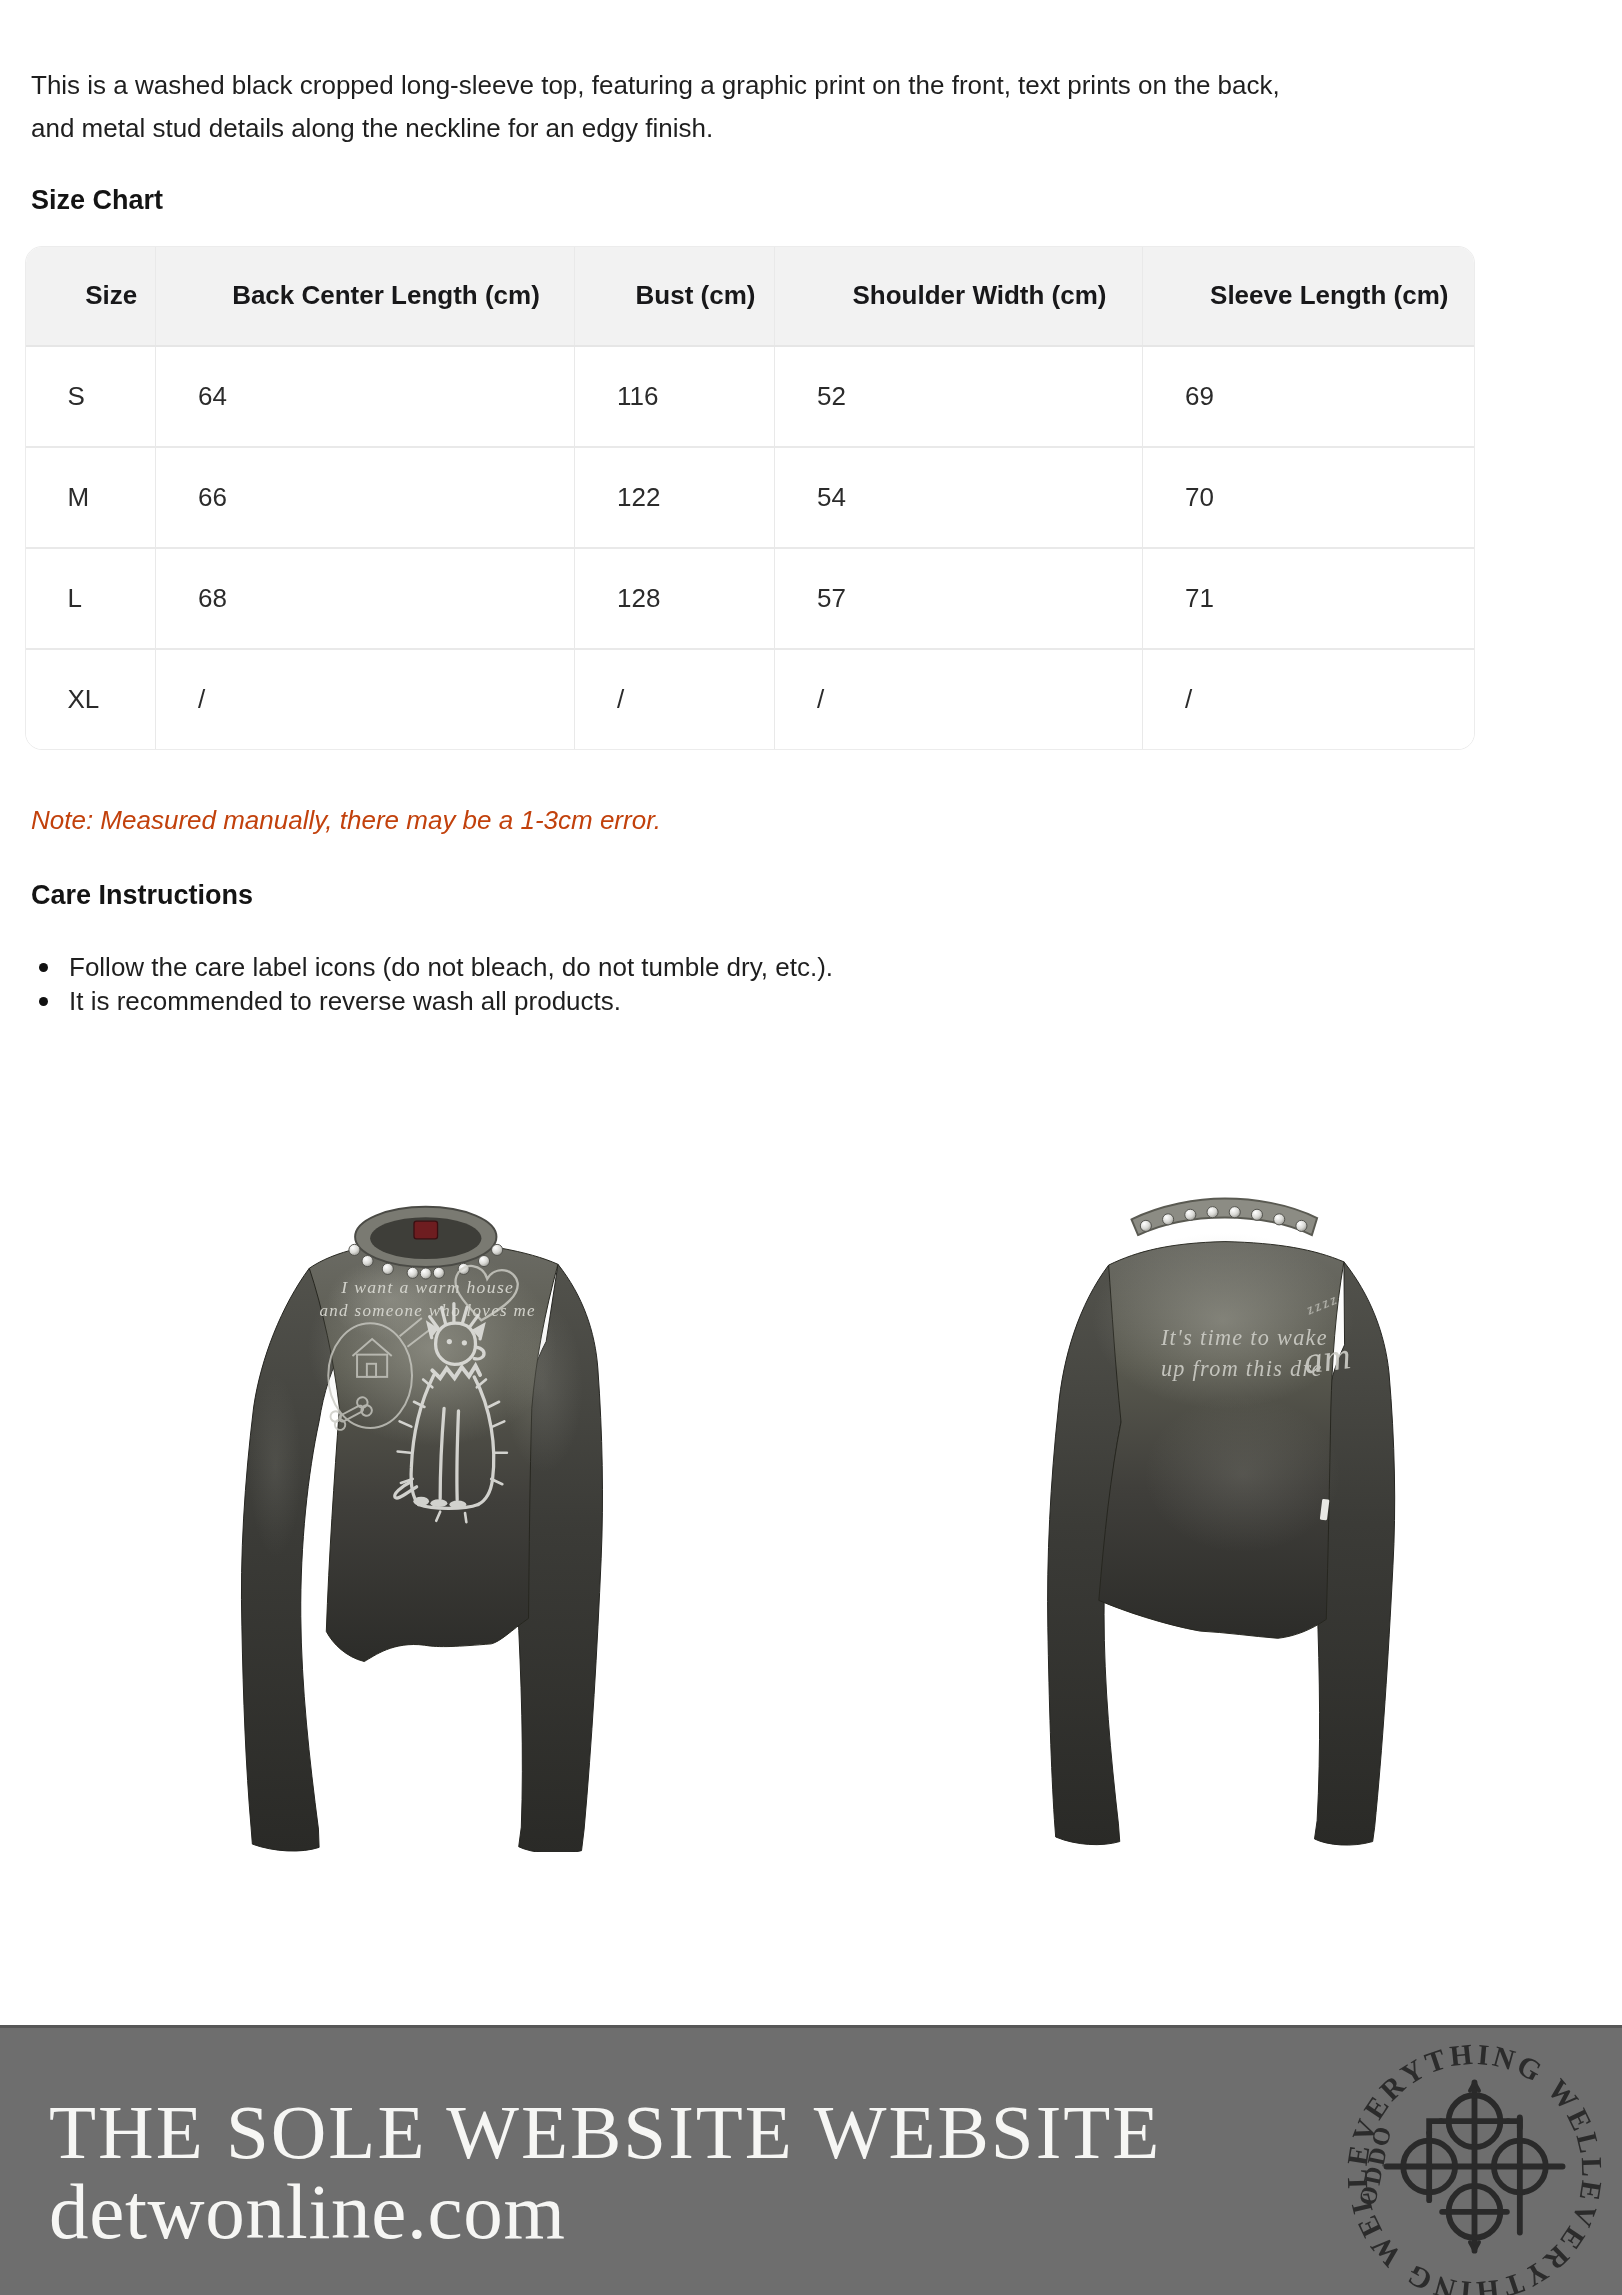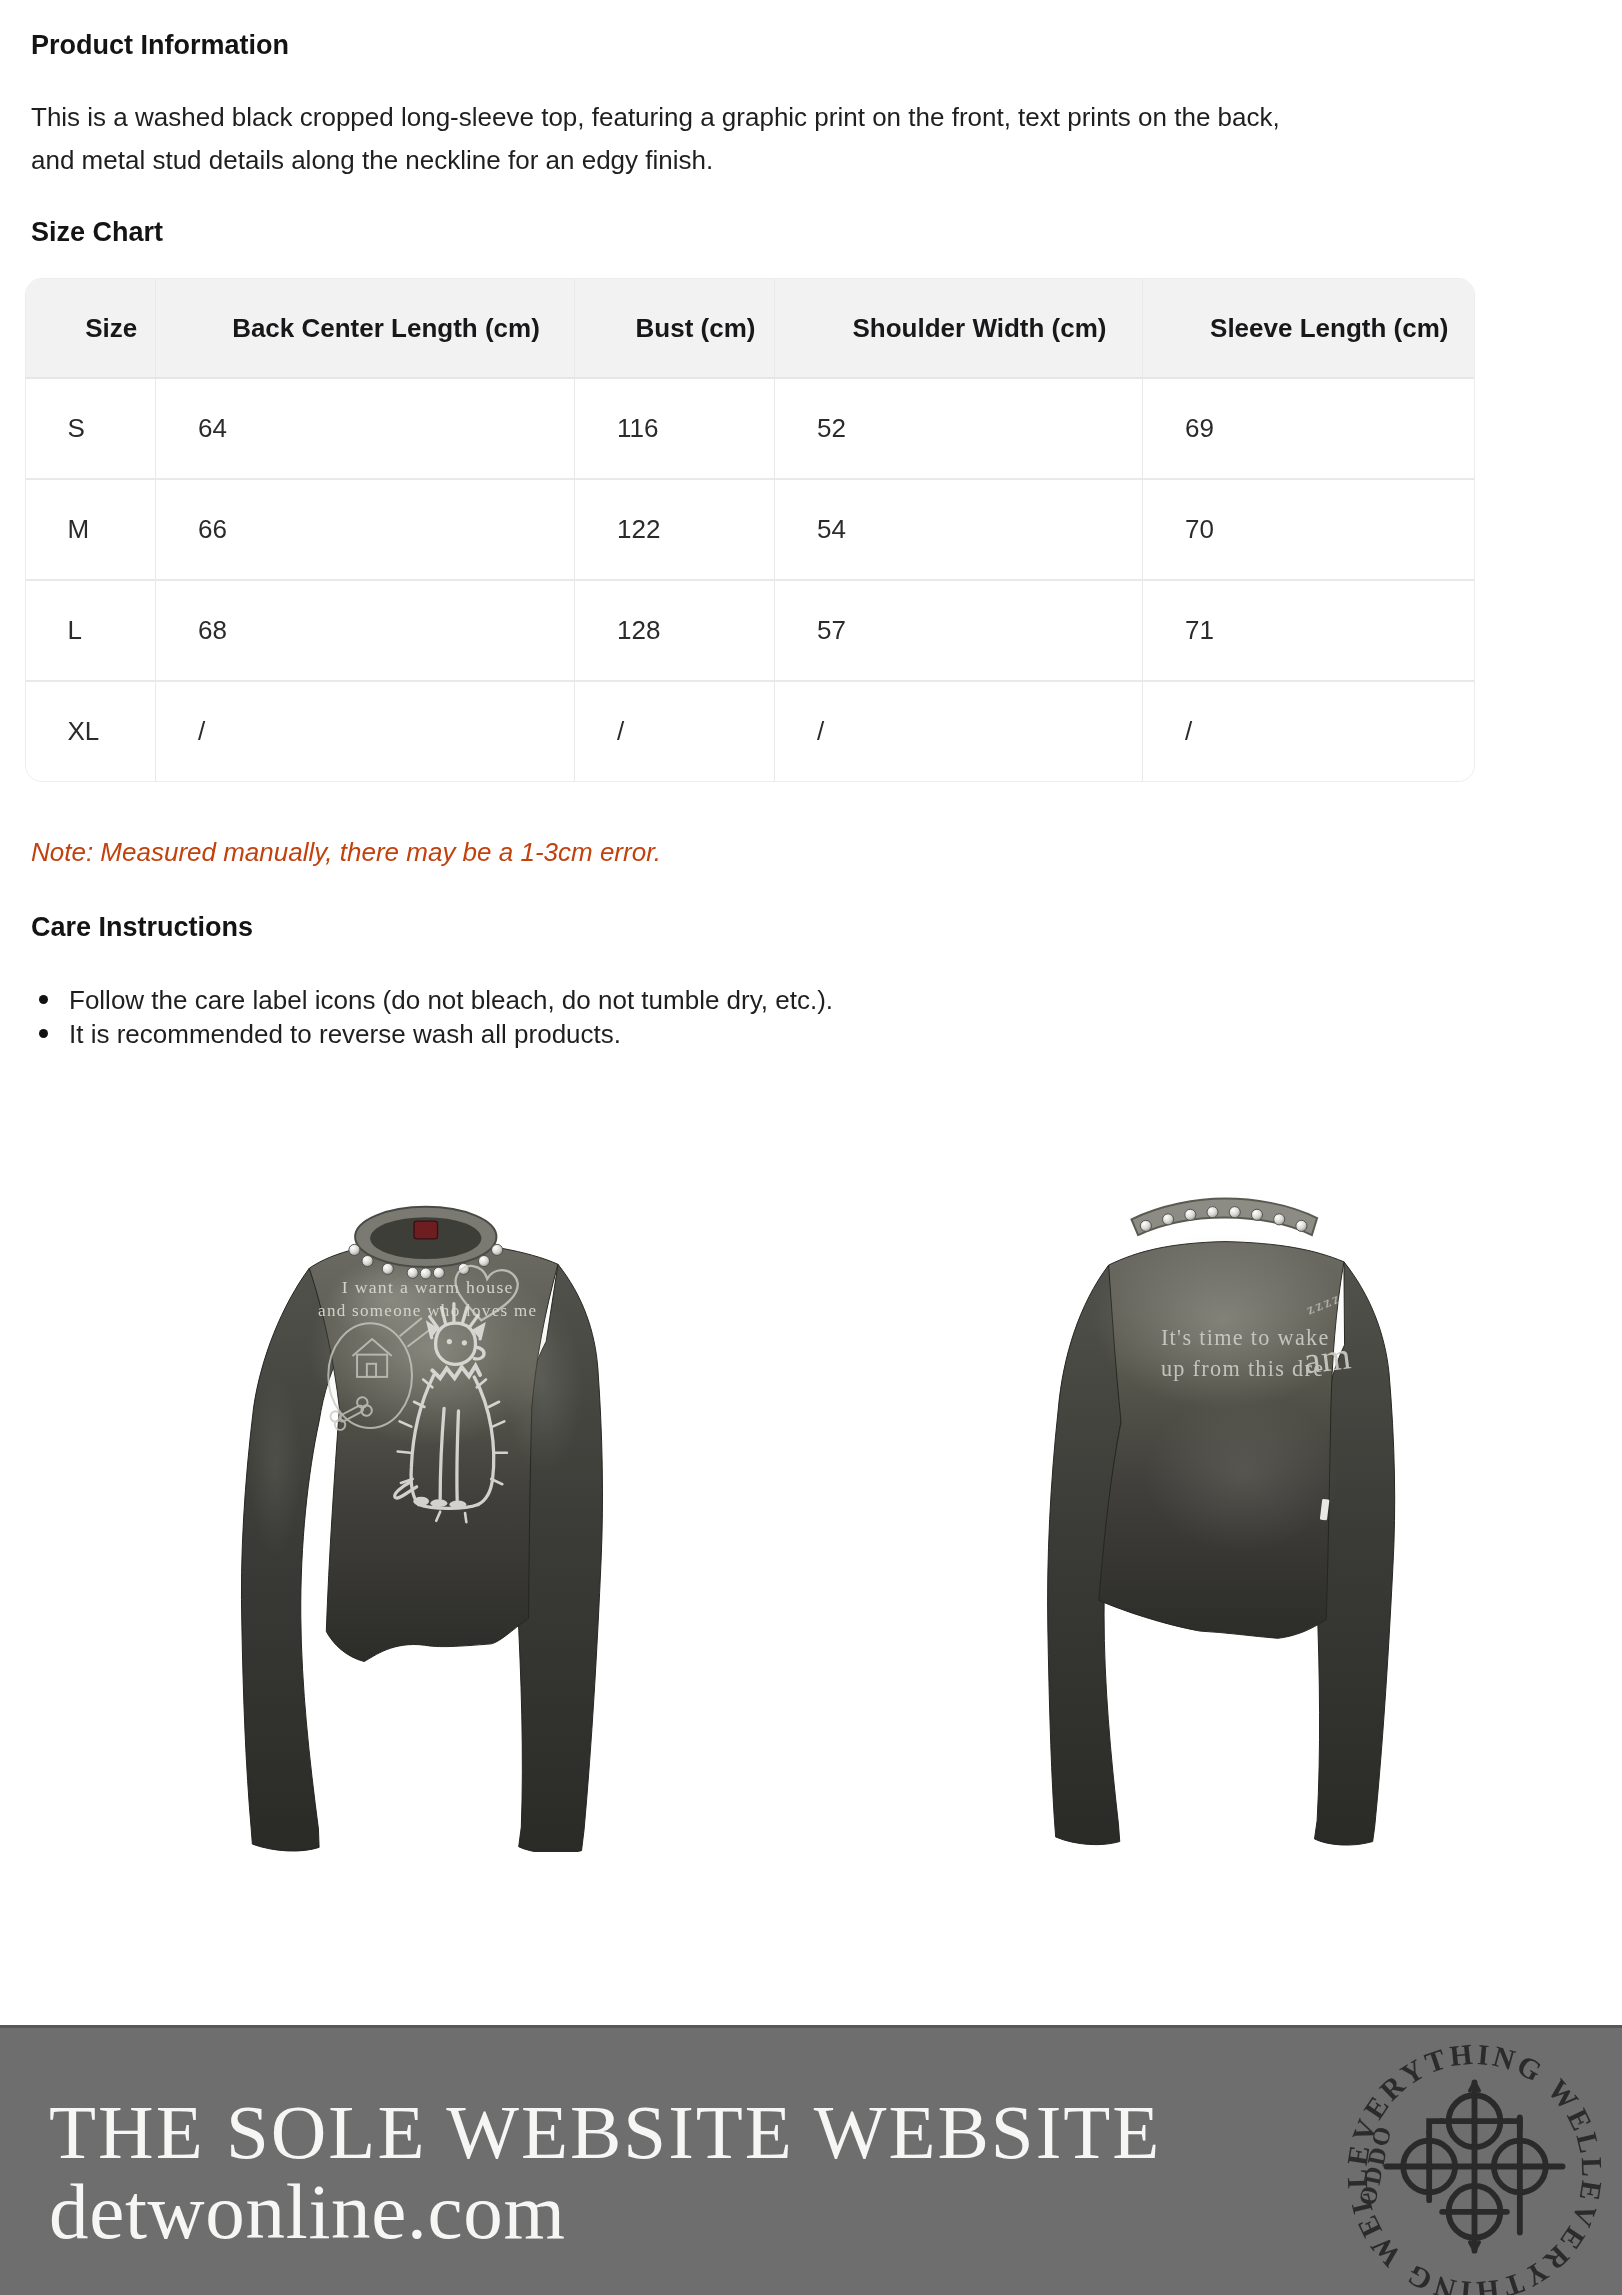--- a/index.html
+++ b/index.html
@@ -24,38 +24,37 @@
   td{height:99px;font-size:26px;color:#2b2b2b;padding:0 0 0 42px;background:#fff;}
   th:not(:last-child),td:not(:last-child){border-right:1.3px solid #e9e9e9;}
   thead th{border-bottom:2px solid #e6e6e6;}
   tbody tr:not(:last-child) td{border-bottom:2px solid #e9e9e9;}
   .note{margin:55px 0 0 0;font-style:italic;font-size:26px;color:#c2410c;}
   h3{margin-top:43px;}
   ul.care{list-style:none;margin:39px 0 0 0;padding:0;}
   ul.care li{position:relative;padding-left:38px;font-size:26px;line-height:34px;color:#1f1f1f;}
   ul.care li:first-child{margin-top:0;}
   .dot{position:absolute;left:7.9px;top:12.4px;width:9.2px;height:9.2px;border-radius:50%;background:#111;}
-  .products{position:absolute;left:0;top:1191px;width:1623px;height:707px;}
+  .products{position:absolute;left:0;top:1191px;width:1623px;height:707px;font-style:italic;}
   .shirt-front{position:absolute;left:236px;top:0;}
   .shirt-back{position:absolute;left:1040px;top:2px;}
   .footer{
     position:absolute;left:0;top:2025px;width:1623px;height:271px;background:#6e6e6e;
     border-top:3.3px solid #575757;box-sizing:border-box;
   }
   .f-line{position:absolute;font-family:"Liberation Serif","DejaVu Serif",serif;color:#f6f6f4;white-space:nowrap;}
   .f-line1{left:49px;top:60px;font-size:77px;letter-spacing:2px;}
   .f-line2{left:49px;top:139px;font-size:79px;letter-spacing:0.7px;text-align:right;}
   .logo{position:absolute;left:1345px;top:9.2px;}
   svg text{user-select:none;}
 </style>
 </head>
 <body>
 
 <div class="content">
-  <h1>Product Information</h1>
 
   <p class="desc"><span>This is a washed black cropped long-sleeve top, featuring a graphic print on the front, text prints on the back,</span><br>
   <span>and metal stud details along the neckline for an edgy finish.</span></p>
 
   <h2>Size Chart</h2>
 
   <div class="table-wrap">
     <table>
       <colgroup>
           <col style="width:130px">

